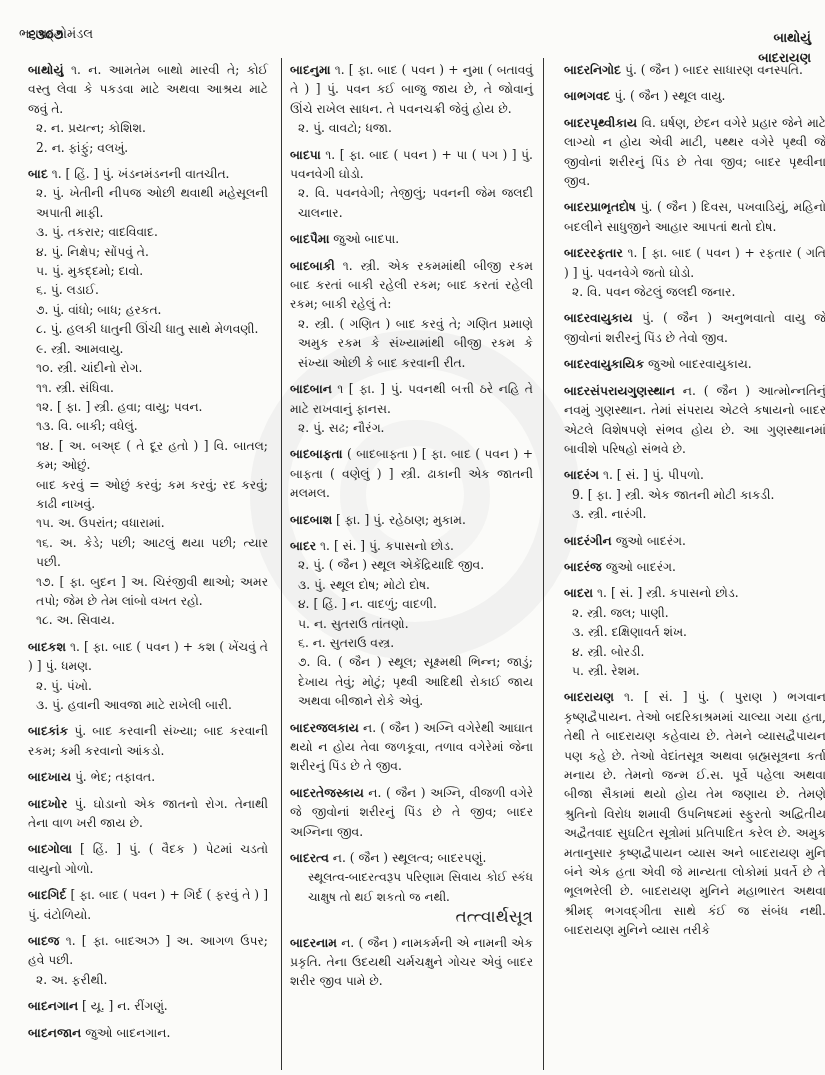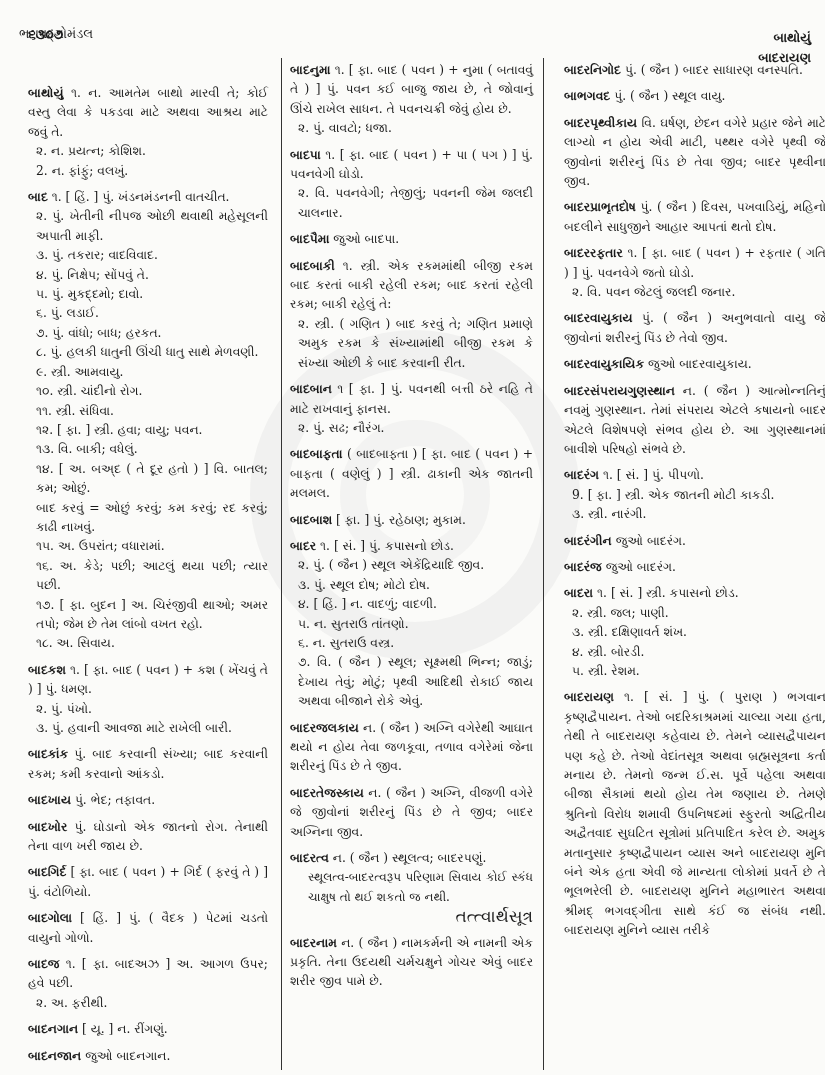--- a/index.html
+++ b/index.html
@@ -19,21 +19,21 @@
   }
   .header {
     position:absolute; left:0; top:15px; width:825px; height:50px;font-family:Liberation Mono, monospace;
   }
   .page-num { position:absolute; left:28px; top:12px; font-size:14px; font-weight:bold; }
   .running-title { position:absolute; left:0; width:825px; top:12px; text-align:left; font-size:13px;padding-left:19px; }
   .guide { position:absolute; right:14px; top:14px; text-align:right; font-size:13px; font-weight:bold; line-height:20px; }
   .col {
     position:absolute; top:60px; font-size:12.3px; line-height:19.4px;
   }
-  .col1 { left:28px; width:240px;margin-top:23px; }
+  .col1 { left:28px; width:240px; }
   .col2 { left:290px; width:243px; }
   .col3 { left:552px; width:262px;margin-left:12px; }
   .rule { position:absolute; top:58px; width:1px; height:1012px; background:#333; }
   .rule1 { left:281px; }
   .rule2 { left:543px; }
   .entry { margin-bottom:6px; text-align:justify; }
   .hw { font-weight:bold; }
   .sense { padding-left:8px; }
   .sense-first { display:inline; }
   .quote { padding-left:18px; font-size:12px; }
@@ -57,22 +57,22 @@
 <div class="rule rule1"></div>
 <div class="rule rule2"></div>
 
 <div class="col col1" id="col0">
     <div class="entry"><span class="hw">બાથોયું</span> <span class="sense-first">૧. ન. આમતેમ બાથો મારવી તે; કોઈ વસ્તુ લેવા કે પકડવા માટે અથવા આશ્રય માટે જવું તે.</span><div class="sense">૨. ન. પ્રયત્ન; કોશિશ.</div><div class="sense">2. ન. ફાંફું; વલખું.</div></div>
     <div class="entry"><span class="hw">બાદ</span> <span class="sense-first">૧. [ હિં. ] પું. ખંડનમંડનની વાતચીત.</span><div class="sense">૨. પું. ખેતીની નીપજ ઓછી થવાથી મહેસૂલની અપાતી માફી.</div><div class="sense">૩. પું. તકરાર; વાદવિવાદ.</div><div class="sense">૪. પું. નિક્ષેપ; સોંપવું તે.</div><div class="sense">૫. પું. મુકદ્દમો; દાવો.</div><div class="sense">૬. પું. લડાઈ.</div><div class="sense">૭. પું. વાંધો; બાધ; હરકત.</div><div class="sense">૮. પું. હલકી ધાતુની ઊંચી ધાતુ સાથે મેળવણી.</div><div class="sense">૯. સ્ત્રી. આમવાયુ.</div><div class="sense">૧૦. સ્ત્રી. ચાંદીનો રોગ.</div><div class="sense">૧૧. સ્ત્રી. સંધિવા.</div><div class="sense">૧૨. [ ફા. ] સ્ત્રી. હવા; વાયુ; પવન.</div><div class="sense">૧૩. વિ. બાકી; વધેલું.</div><div class="sense">૧૪. [ અ. બઅ્દ ( તે દૂર હતો ) ] વિ. બાતલ; કમ; ઓછું.</div><div class="sense">બાદ કરવું = ઓછું કરવું; કમ કરવું; રદ કરવું; કાઢી નાખવું.</div><div class="sense">૧૫. અ. ઉપરાંત; વધારામાં.</div><div class="sense">૧૬. અ. કેડે; પછી; આટલું થયા પછી; ત્યાર પછી.</div><div class="sense">૧૭. [ ફા. બુદન ] અ. ચિરંજીવી થાઓ; અમર તપો; જેમ છે તેમ લાંબો વખત રહો.</div><div class="sense">૧૮. અ. સિવાય.</div></div>
     <div class="entry"><span class="hw">બાદકશ</span> <span class="sense-first">૧. [ ફા. બાદ ( પવન ) + કશ ( ખેંચવું તે ) ] પું. ધમણ.</span><div class="sense">૨. પું. પંખો.</div><div class="sense">૩. પું. હવાની આવજા માટે રાખેલી બારી.</div></div>
     <div class="entry"><span class="hw">બાદકાંક</span> <span class="sense-first">પું. બાદ કરવાની સંખ્યા; બાદ કરવાની રકમ; કમી કરવાનો આંકડો.</span></div>
     <div class="entry"><span class="hw">બાદખાય</span> <span class="sense-first">પું. ભેદ; તફાવત.</span></div>
     <div class="entry"><span class="hw">બાદખોર</span> <span class="sense-first">પું. ઘોડાનો એક જાતનો રોગ. તેનાથી તેના વાળ ખરી જાય છે.</span></div>
+    <div class="entry"><span class="hw">બાદગોલા</span> <span class="sense-first">[ હિં. ] પું. ( વૈદક ) પેટમાં ચડતો વાયુનો ગોળો.</span></div>
     <div class="entry"><span class="hw">બાદગિર્દ</span> <span class="sense-first">[ ફા. બાદ ( પવન ) + ગિર્દ ( ફરવું તે ) ] પું. વંટોળિયો.</span></div>
-    <div class="entry"><span class="hw">બાદગોલા</span> <span class="sense-first">[ હિં. ] પું. ( વૈદક ) પેટમાં ચડતો વાયુનો ગોળો.</span></div>
     <div class="entry"><span class="hw">બાદજ</span> <span class="sense-first">૧. [ ફા. બાદઅઝ ] અ. આગળ ઉપર; હવે પછી.</span><div class="sense">૨. અ. ફરીથી.</div></div>
     <div class="entry"><span class="hw">બાદનગાન</span> <span class="sense-first">[ યૂ. ] ન. રીંગણું.</span></div>
     <div class="entry"><span class="hw">બાદનજાન</span> <span class="sense-first">જુઓ બાદનગાન.</span></div>
   </div>
 <div class="col col2" id="col1">
     <div class="entry"><span class="hw">બાદનુમા</span> <span class="sense-first">૧. [ ફા. બાદ ( પવન ) + નુમા ( બતાવવું તે ) ] પું. પવન કઈ બાજુ જાય છે, તે જોવાનું ઊંચે રાખેલ સાધન. તે પવનચક્રી જેવું હોય છે.</span><div class="sense">૨. પું. વાવટો; ધજા.</div></div>
     <div class="entry"><span class="hw">બાદપા</span> <span class="sense-first">૧. [ ફા. બાદ ( પવન ) + પા ( પગ ) ] પું. પવનવેગી ઘોડો.</span><div class="sense">૨. વિ. પવનવેગી; તેજીલું; પવનની જેમ જલદી ચાલનાર.</div></div>
     <div class="entry"><span class="hw">બાદપૈમા</span> <span class="sense-first">જુઓ બાદપા.</span></div>
     <div class="entry"><span class="hw">બાદબાકી</span> <span class="sense-first">૧. સ્ત્રી. એક રકમમાંથી બીજી રકમ બાદ કરતાં બાકી રહેલી રકમ; બાદ કરતાં રહેલી રકમ; બાકી રહેલું તે:</span><div class="sense">૨. સ્ત્રી. ( ગણિત ) બાદ કરવું તે; ગણિત પ્રમાણે અમુક રકમ કે સંખ્યામાંથી બીજી રકમ કે સંખ્યા ઓછી કે બાદ કરવાની રીત.</div></div>
     <div class="entry"><span class="hw">બાદબાન</span> <span class="sense-first">૧ [ ફા. ] પું. પવનથી બત્તી ઠરે નહિ તે માટે રાખવાનું ફાનસ.</span><div class="sense">૨. પું. સઢ; નૌરંગ.</div></div>

